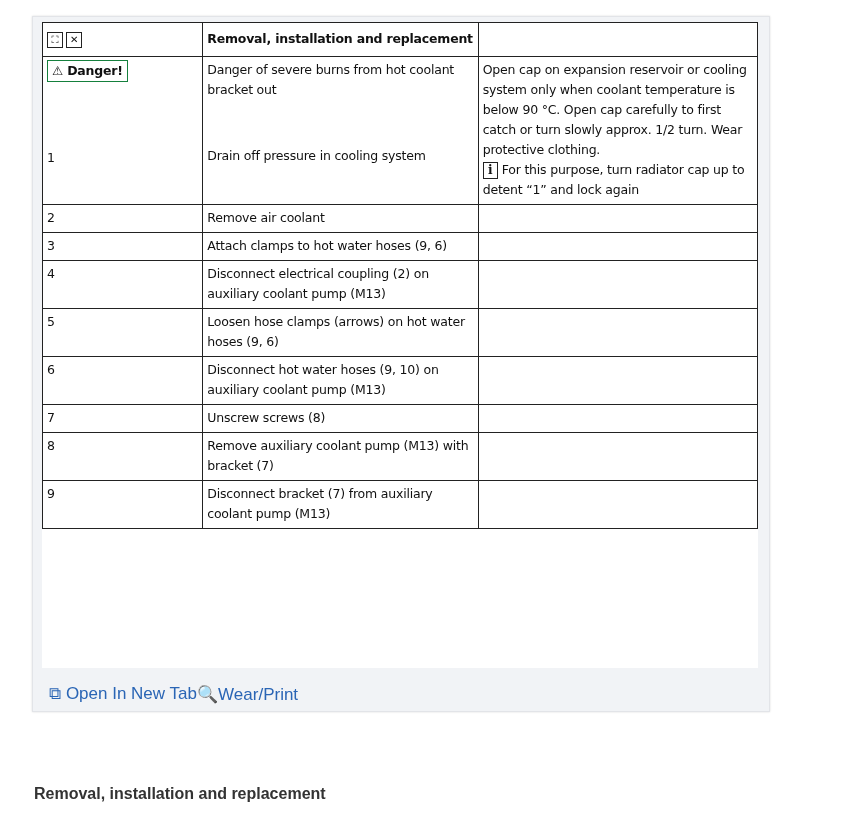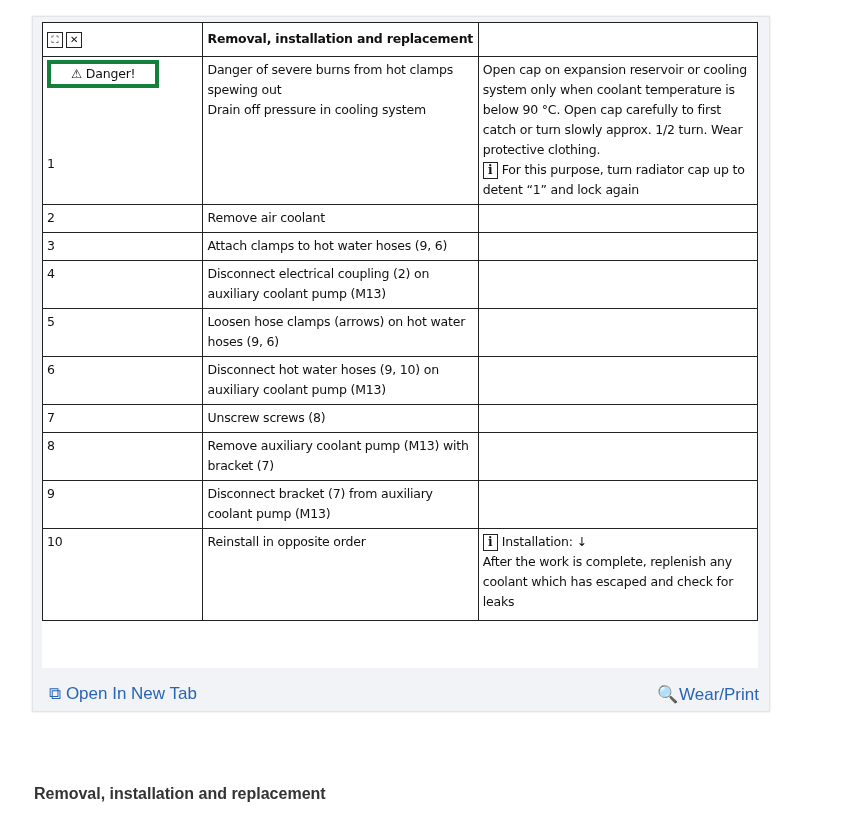--- a/index.html
+++ b/index.html
@@ -4,43 +4,43 @@
 <style>
   body { margin:0; background:#fff; width:845px; height:819px; position:relative; font-family:"Liberation Sans",sans-serif; }
   .frame { position:absolute; left:32px; top:16px; width:736px; height:694px; background:#f1f3f6; border:1px solid #e2e4e8; box-shadow:0 0 2px #ddd; }
   .doc { position:absolute; left:9px; top:5px; width:716px; height:646px; background:#fff; }
   table { border-collapse:collapse; width:716px; font-family:"DejaVu Sans",sans-serif; font-size:12.5px; color:#111; letter-spacing:-0.2px; }
   td { border:1.5px solid #222; vertical-align:top; padding:3px 4px 4px 4px; line-height:20px; }
   td.c1 { width:152px; } td.c2 { width:268px; } td.c3 { width:272px; }
   .hdr td { height:26px; vertical-align:middle; }
   .hdr b { font-weight:bold; }
   .iconbox { display:inline-block; width:14px; height:14px; border:1px solid #222; font-size:10px; line-height:13px; text-align:center; margin-right:3px; }
-  .danger { display:inline-block; border:4px solid #15803d; padding:0 20px; font-weight:normal; }
+  .danger { display:inline-block; border:1px solid #15803d; padding:0 4px; font-weight:bold; }
   .info { display:inline-block; width:13px; height:15px; border:1px solid #222; font-family:"DejaVu Serif",serif; font-weight:bold; font-size:12px; line-height:15px; text-align:center; margin-right:4px; }
-  .footer { position:absolute; left:0; right:0; bottom:0; height:34px; display:flex; justify-content:space-between; align-items:center; padding:0 10px 0 16px; font-size:17px; color:#2a65b5;margin-top:34px; }
+  .footer { position:absolute; left:0; right:0; bottom:0; height:34px; display:flex; align-items:center; padding:0 10px 0 16px; font-size:17px; color:#2a65b5;margin-top:34px; }
   .footer span { cursor:pointer; }
   .heading { position:absolute; left:34px; top:785px; font-size:16px; font-weight:bold; color:#333; }
 </style>
 </head>
 <body>
 
 <div class="frame">
   <div class="doc">
     <table>
       <tbody>
           <tr class="hdr">
         <td class="c1"><span class="iconbox">⛶</span><span class="iconbox">✕</span></td>
         <td class="c2"><b>Removal, installation and replacement</b></td>
         <td class="c3"></td>
       </tr>
       <tr>
         <td style="height:100px;"><span class="danger"><span>⚠</span> <span>Danger!</span></span><div style="margin-top:66px;">1</div></td>
         <td>
-              <div>Danger of severe burns from hot clamps spewing out</div>
-              <div style="">Drain off pressure in cooling system</div>
+              <div>Danger of severe burns from hot coolant bracket out</div>
+              <div style="margin-top:46px;">Drain off pressure in cooling system</div>
             </td>
         <td>
               <div>Open cap on expansion reservoir or cooling system only when coolant temperature is below 90 °C. Open cap carefully to first catch or turn slowly approx. 1/2 turn. Wear protective clothing.</div>
               <div><span class="info">i</span><span>For this purpose, turn radiator cap up to detent “1” and lock again</span></div>
             </td>
       </tr>
       <tr>
             <td>2</td>
             <td>Remove air coolant</td>
             <td></td>
@@ -73,28 +73,20 @@
       <tr>
             <td>8</td>
             <td>Remove auxiliary coolant pump (M13) with bracket (7)</td>
             <td></td>
           </tr>
       <tr>
             <td>9</td>
             <td>Disconnect bracket (7) from auxiliary coolant pump (M13)</td>
             <td></td>
           </tr>
-      <tr>
-        <td style="height:84px;">10</td>
-        <td>Reinstall in opposite order</td>
-        <td>
-              <div><span class="info">i</span><span>Installation: ↓</span></div>
-              <div>After the work is complete, replenish any coolant which has escaped and check for leaks</div>
-            </td>
-      </tr>
     </tbody>
       </table>
   </div>
   <div class="footer">
     <span><span>⧉</span> <span>Open In New Tab</span></span>
     <span><span>🔍</span><span>Wear/Print</span></span>
   </div>
 </div>
 
 <div class="heading">Removal, installation and replacement</div>

